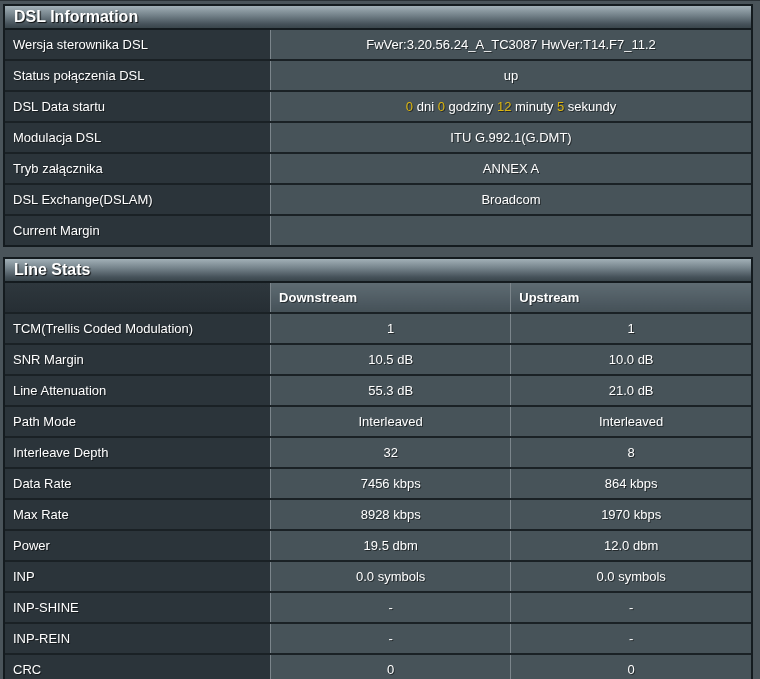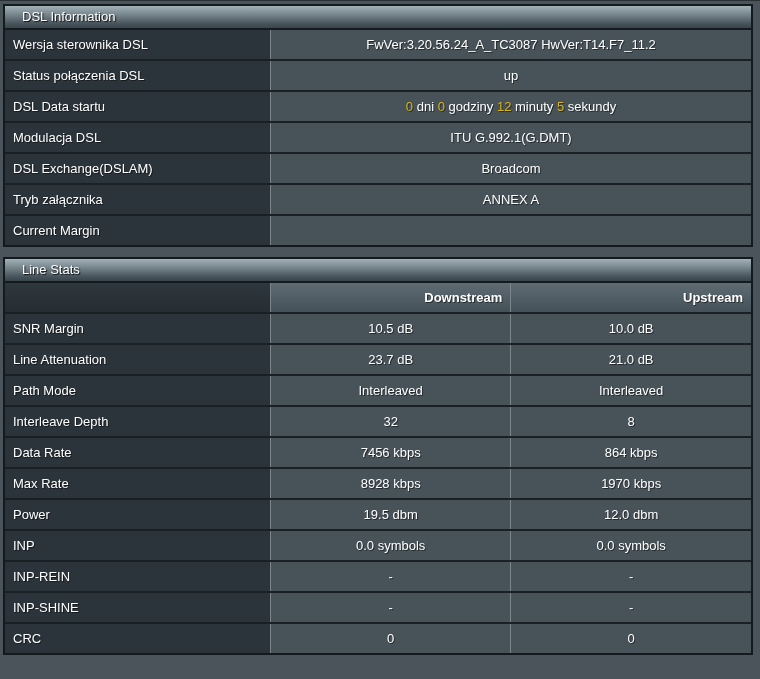--- a/index.html
+++ b/index.html
@@ -12,26 +12,26 @@
     font-family: "Liberation Sans", sans-serif;
     overflow: hidden;
   }
   .panel {
     border: 2px solid #141b1f;
     margin-bottom: 10px;
   }
   .panel-header {
     height: 22px;
     line-height: 22px;
-    padding-left: 17px;
+    padding-left: 9px;
     background: linear-gradient(to bottom, #a2b0b7 0%, #74828a 42%, #46525a 82%, #39454b 100%);
     border-bottom: 2px solid #141b1f;
     color: #ffffff;
-    font-weight: normal;
-    font-size: 13px;
+    font-weight: bold;
+    font-size: 16px;
     text-shadow: 1px 1px 1px rgba(0,0,0,0.85);
   }
   table {
     border-collapse: collapse;
     width: 100%;
     table-layout: fixed;
   }
   col.col-label { width: 35.6%; }
   td, th {
     height: 29px;
@@ -48,21 +48,21 @@
     text-align: left;
   }
   td.value-cell {
     background: #475359;
     border-left: 1px solid #7b858b;
     text-align: center;
   }
   thead th {
     background: linear-gradient(to bottom, #5e6b72 0%, #455158 100%);
     font-weight: bold;
-    text-align: right;
+    text-align: left;
     border-left: 1px solid #7b858b;
     border-bottom: 2px solid #1a2125;
   }
   thead th.corner-cell {
     background: linear-gradient(to bottom, #2e373d 0%, #262e34 100%);
     border-left: none;
   }
   .num { color: #dcb50f; }
 </style>
 </head>
@@ -90,26 +90,26 @@
           </tr>
           <tr>
             <td class="label-cell">DSL Data startu</td>
             <td class="value-cell"><span class="num">0</span><span> dni </span><span class="num">0</span><span> godziny </span><span class="num">12</span><span> minuty </span><span class="num">5</span><span> sekundy</span></td>
           </tr>
           <tr>
             <td class="label-cell">Modulacja DSL</td>
             <td class="value-cell">ITU G.992.1(G.DMT)</td>
           </tr>
           <tr>
+            <td class="label-cell">Tryb załącznika</td>
+            <td class="value-cell">ANNEX A</td>
+          </tr>
+          <tr>
             <td class="label-cell">DSL Exchange(DSLAM)</td>
             <td class="value-cell">Broadcom</td>
-          </tr>
-          <tr>
-            <td class="label-cell">Tryb załącznika</td>
-            <td class="value-cell">ANNEX A</td>
           </tr>
           <tr>
             <td class="label-cell">Current Margin</td>
             <td class="value-cell"></td>
           </tr>
         </tbody>
     </table>
   </section>
 
   <section class="panel">
@@ -124,27 +124,32 @@
         </colgroup>
       <thead>
         <tr>
           <th class="corner-cell"></th>
           <th>Downstream</th>
           <th>Upstream</th>
         </tr>
       </thead>
       <tbody>
           <tr>
+            <td class="label-cell">TCM(Trellis Coded Modulation)</td>
+            <td class="value-cell">1</td>
+            <td class="value-cell">1</td>
+          </tr>
+          <tr>
             <td class="label-cell">SNR Margin</td>
             <td class="value-cell">10.5 dB</td>
             <td class="value-cell">10.0 dB</td>
           </tr>
           <tr>
             <td class="label-cell">Line Attenuation</td>
-            <td class="value-cell">23.7 dB</td>
+            <td class="value-cell">55.3 dB</td>
             <td class="value-cell">21.0 dB</td>
           </tr>
           <tr>
             <td class="label-cell">Path Mode</td>
             <td class="value-cell">Interleaved</td>
             <td class="value-cell">Interleaved</td>
           </tr>
           <tr>
             <td class="label-cell">Interleave Depth</td>
             <td class="value-cell">32</td>
@@ -164,26 +169,26 @@
             <td class="label-cell">Power</td>
             <td class="value-cell">19.5 dbm</td>
             <td class="value-cell">12.0 dbm</td>
           </tr>
           <tr>
             <td class="label-cell">INP</td>
             <td class="value-cell">0.0 symbols</td>
             <td class="value-cell">0.0 symbols</td>
           </tr>
           <tr>
-            <td class="label-cell">INP-REIN</td>
+            <td class="label-cell">INP-SHINE</td>
             <td class="value-cell">-</td>
             <td class="value-cell">-</td>
           </tr>
           <tr>
-            <td class="label-cell">INP-SHINE</td>
+            <td class="label-cell">INP-REIN</td>
             <td class="value-cell">-</td>
             <td class="value-cell">-</td>
           </tr>
           <tr>
             <td class="label-cell">CRC</td>
             <td class="value-cell">0</td>
             <td class="value-cell">0</td>
           </tr>
         </tbody>
     </table>

